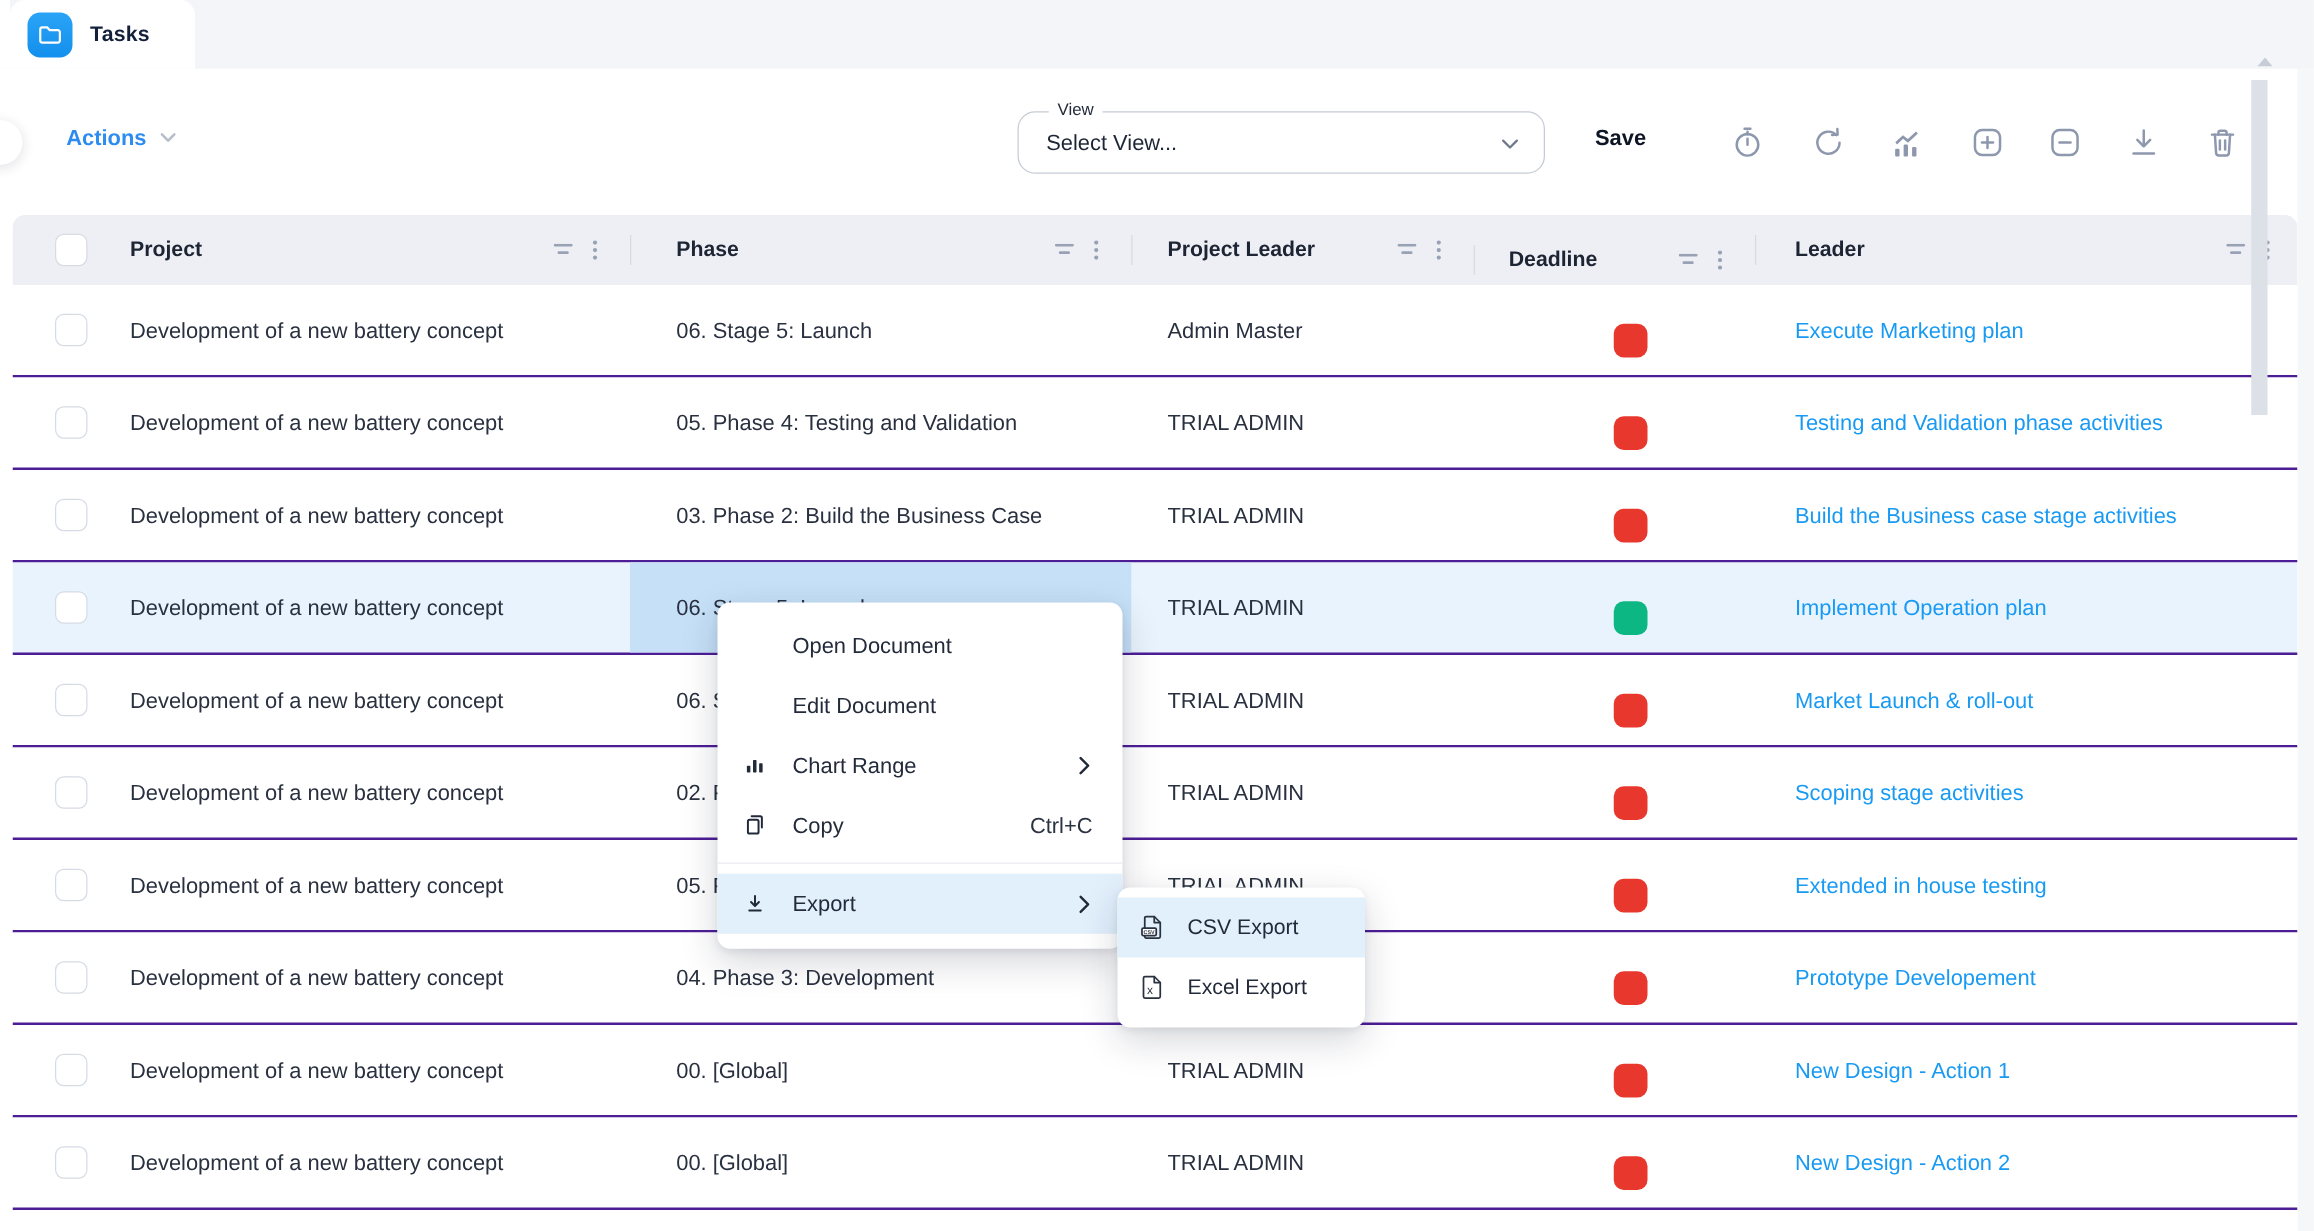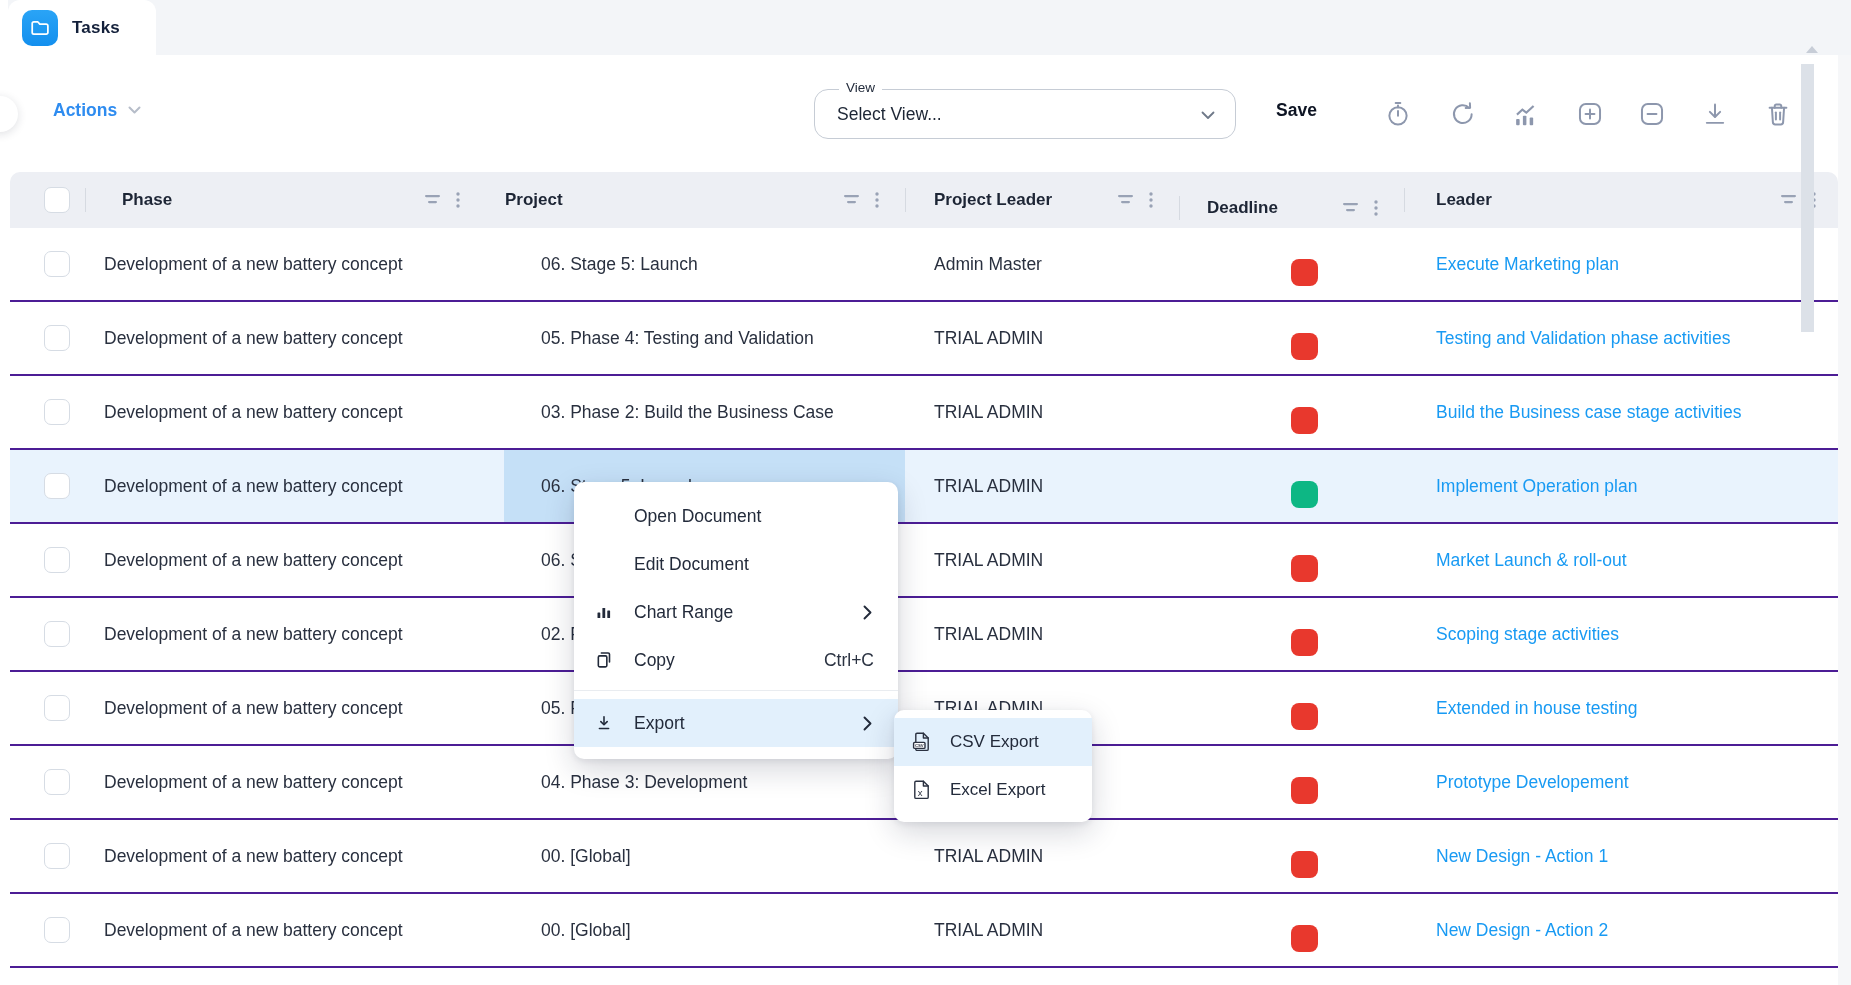--- a/index.html
+++ b/index.html
@@ -157,36 +157,36 @@
     <path d="M13.8 10.6v6.2"></path>
 </svg>
 
 <div class="right-gutter"></div>
 
 <div class="card">
   <div class="thead">
     <div class="hcell c0">
       <span class="checkbox"></span>
     </div>
-    <div class="hcell c2 hsep">
-      <span class="hlabel">Phase</span>
+    <div class="hcell c1">
+      <span class="hlabel">Project</span>
       <span class="hicons">
         <svg class="filter-ic" viewBox="0 0 16 10" fill="#99a2b5">
             <rect x="0" y="0" width="15" height="2.2" rx="1.1"></rect>
             <rect x="3" y="6" width="9" height="2.2" rx="1.1"></rect>
           </svg>
         <svg class="dots-ic" viewBox="0 0 4 16" fill="#99a2b5">
             <circle cx="2" cy="2" r="1.7"></circle>
             <circle cx="2" cy="8" r="1.7"></circle>
             <circle cx="2" cy="14" r="1.7"></circle>
           </svg>
       </span>
     </div>
-    <div class="hcell c1">
-      <span class="hlabel">Project</span>
+    <div class="hcell c2 hsep">
+      <span class="hlabel">Phase</span>
       <span class="hicons">
         <svg class="filter-ic" viewBox="0 0 16 10" fill="#99a2b5">
             <rect x="0" y="0" width="15" height="2.2" rx="1.1"></rect>
             <rect x="3" y="6" width="9" height="2.2" rx="1.1"></rect>
           </svg>
         <svg class="dots-ic" viewBox="0 0 4 16" fill="#99a2b5">
             <circle cx="2" cy="2" r="1.7"></circle>
             <circle cx="2" cy="8" r="1.7"></circle>
             <circle cx="2" cy="14" r="1.7"></circle>
           </svg>

